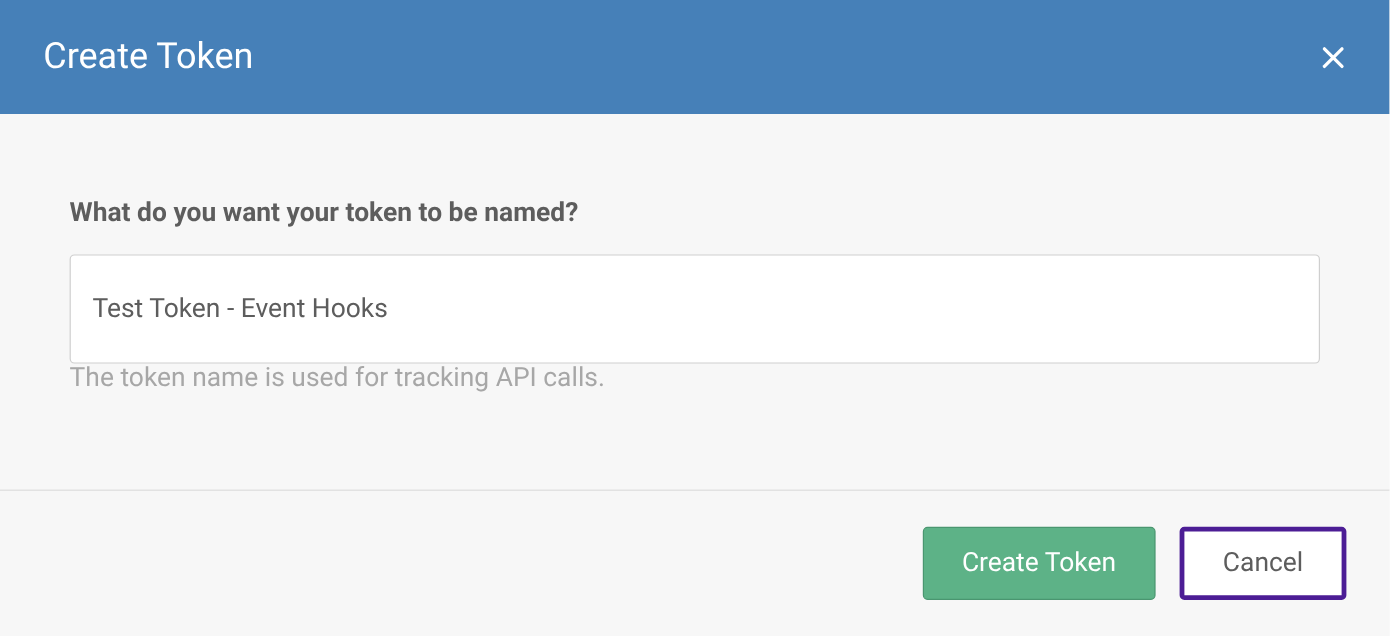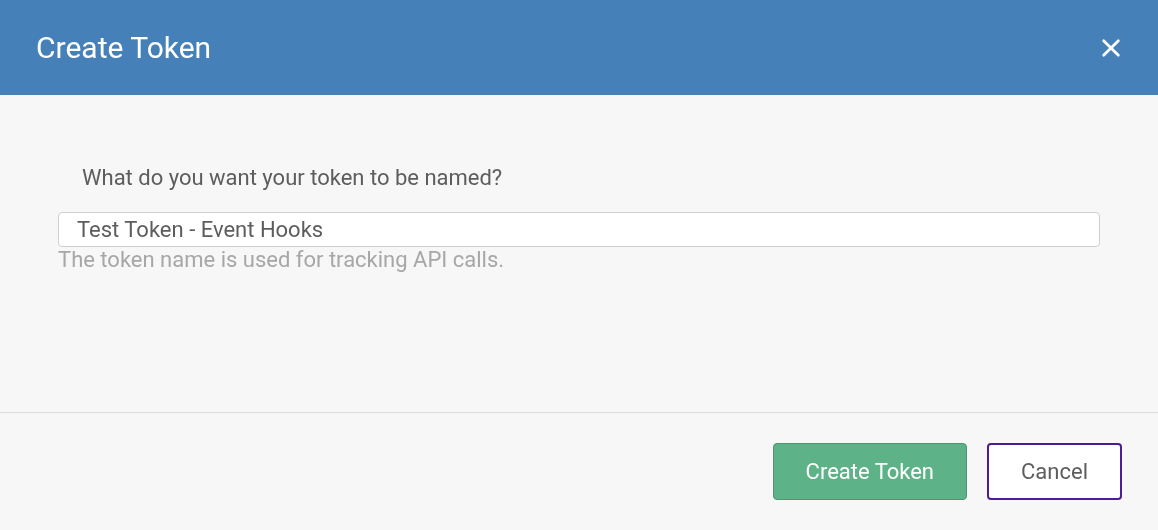--- a/index.html
+++ b/index.html
@@ -45,29 +45,28 @@
       stroke: #ffffff;
       stroke-width: 3;
       stroke-linecap: round;
     }
     .modal-body {
       flex: 1;
       padding: 70px 58px 40px 58px;
     }
     .field-label {
       font-size: 22px;
-      font-weight: 400;
+      font-weight: 700;
       color: #5d5d5d;
       margin-bottom: 22px;
-      margin-left: 24px;
     }
     .token-input {
       width: 100%;
       font-size: 22px;
-      padding: 4px 18px;
+      padding: 32px 18px;
       border: 1px solid #cfcfcf;
       border-radius: 4px;
       background: #ffffff;
       color: #5d5d5d;
       font-family: inherit;
       outline: none;
     }
     .help-text {
       font-size: 22px;
       color: #a7a7a7;
@@ -89,21 +88,21 @@
       font-weight: 400;
     }
     .btn-primary {
       background: #5db287;
       color: #ffffff;
       border: 1px solid #4a9670;
     }
     .btn-secondary {
       background: #ffffff;
       color: #5d5d5d;
-      border: 2px solid #4c1d95;
+      border: 4px solid #4c1d95;
     }
   </style>
 </head>
 <body>
 
 <div class="modal">
   <div class="modal-header">
     <div class="modal-title">Create Token</div>
     <div class="close-icon">
       <svg viewBox="0 0 24 24" fill="none">

